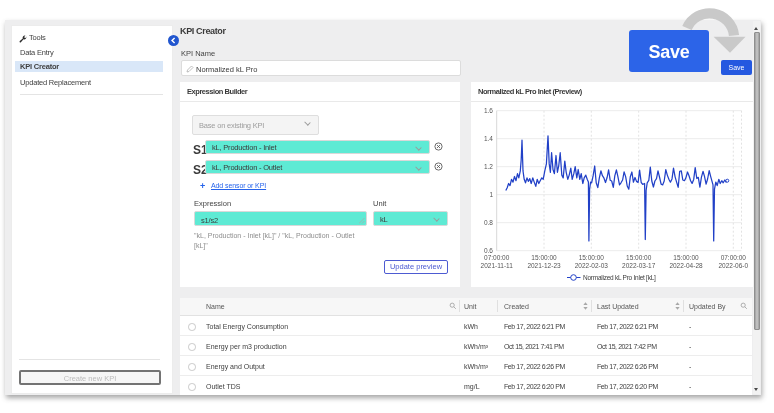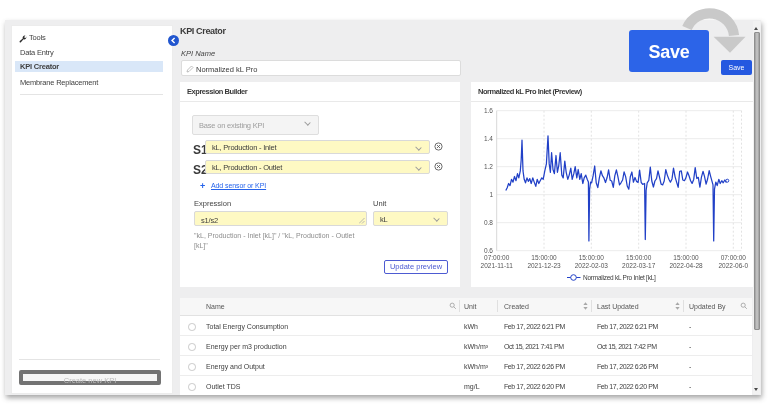--- a/index.html
+++ b/index.html
@@ -4,40 +4,40 @@
 <style>
 * { margin:0; padding:0; box-sizing:border-box; }
 html,body { width:774px; height:413px; background:#ffffff; font-family:"Liberation Sans", sans-serif; overflow:hidden; }
 .abs { position:absolute; }
 #app { position:absolute; left:5px; top:20px; width:756px; height:375px; background:#eeeeef; box-shadow:1px 3px 5px rgba(60,60,60,.45); }
 #sidebar { position:absolute; left:11px; top:25px; width:162px; height:369px; background:#fff; border:1px solid #ececec; }
 .sbtxt { position:absolute; font-size:7.5px; letter-spacing:-0.2px; color:#3f3f3f; line-height:10px; white-space:nowrap; }
 #hl { position:absolute; left:15px; top:61px; width:148px; height:11px; background:#d9e7f8; }
 #sep1 { position:absolute; left:20px; top:94px; width:143px; border-top:1px solid #e4e4e4; }
 #sep2 { position:absolute; left:19px; top:359px; width:141px; border-top:1px solid #e4e4e4; }
-#newkpi { position:absolute; left:19px; top:370px; width:142px; height:15px; background:#f6f6f6; border:4px solid #737373; border-radius:2px; color:#bcbcbc; font-size:7.5px; text-align:center; line-height:13px; }
+#newkpi { position:absolute; left:19px; top:370px; width:142px; height:15px; background:#f6f6f6; border:2px solid #737373; border-radius:2px; color:#bcbcbc; font-size:7.5px; text-align:center; line-height:13px; }
 #backbtn { position:absolute; left:168px; top:35px; width:11px; height:11px; border-radius:50%; background:#2156cf; }
 #backbtn svg { position:absolute; left:0; top:0; }
 #title { position:absolute; left:180px; top:26px; font-size:9px; letter-spacing:-0.35px; font-weight:bold; color:#3a3a3a; }
-#kpilabel { position:absolute; left:181px; top:49px; font-size:7.5px; color:#444;font-style:italic; }
+#kpilabel { position:absolute; left:181px; top:49px; font-size:7.5px; color:#444; }
 #kpiinput { position:absolute; left:181px; top:60px; width:280px; height:16px; background:#fff; border:1px solid #dcdcdc; border-radius:2px; }
 #kpiinput span { position:absolute; left:14px; top:4px; font-size:7.5px; color:#3a3a3a; }
 #bigsave { position:absolute; left:629px; top:30px; width:80px; height:42px; background:#2c64e8; border-radius:3px; color:#fff; font-size:18px; font-weight:bold; letter-spacing:-0.2px; text-align:center; line-height:44px; }
 #smallsave { position:absolute; left:721px; top:60px; width:31px; height:15px; background:#2458e0; border-radius:2px; color:#fff; font-size:7px; text-align:center; line-height:15px; }
 
 #sbtrack { position:absolute; left:753px; top:21px; width:7px; height:373px; background:#f2f2f2; }
 #sbthumb { position:absolute; left:753.5px; top:32px; width:6px; height:298px; background:linear-gradient(90deg,#9e9e9e,#c9c9c9 50%,#9e9e9e); border:1px solid #8f8f8f; border-radius:1px; }
 .tri-up { position:absolute; width:0; height:0; border-left:2.5px solid transparent; border-right:2.5px solid transparent; border-bottom:3.5px solid #4a4a4a; }
 .tri-dn { position:absolute; width:0; height:0; border-left:2.5px solid transparent; border-right:2.5px solid transparent; border-top:3.5px solid #4a4a4a; }
 
 #exprcard { position:absolute; left:180px; top:82px; width:280px; height:205px; background:#fff; }
 #chartcard { position:absolute; left:471px; top:82px; width:282px; height:205px; background:#fff; }
 .cardhdr { position:absolute; left:0; top:0; right:0; height:20px; border-bottom:1px solid #e9e9e9; }
 .cardhdr span { position:absolute; left:7px; top:4.5px; font-size:7.5px; letter-spacing:-0.45px; font-weight:bold; color:#3a3a3a; white-space:nowrap; }
-.fld { position:absolute; background:#fef9c3; border:1px solid #d9d9d9; border-radius:2px; }
+.fld { position:absolute; background:#5eead4; border:1px solid #d9d9d9; border-radius:2px; }
 .fld span { position:absolute; left:6px; top:50%; transform:translateY(-50%); font-size:7.5px; letter-spacing:-0.2px; color:#3c3c3c; white-space:nowrap; }
 .chev { position:absolute; width:5px; height:5px; }
 .chev:before { content:""; position:absolute; left:0; top:0; width:4px; height:4px; border-right:1px solid #9a9a9a; border-bottom:1px solid #9a9a9a; transform:rotate(45deg) scale(1,.8); }
 .slabel { position:absolute; font-size:12px; font-weight:bold; color:#3a3a3a; }
 .xicon { position:absolute; width:9px; height:9px; }
 .flabel { position:absolute; font-size:7.5px; color:#444; }
 #helper { position:absolute; left:194px; top:231px; width:180px; font-size:7px; color:#8d8d8d; line-height:9.5px; }
 #updbtn { position:absolute; left:384px; top:260px; width:64px; height:14px; border:1px solid #4d5bd2; border-radius:2px; color:#4d5bd2; font-size:7.5px; text-align:center; line-height:12px; background:#fff; }
 
 #tbl { position:absolute; left:180px; top:298px; width:572px; height:97px; overflow:hidden; background:#fff; }
@@ -53,21 +53,21 @@
 <body>
 <div id="app"></div>
 <div id="sidebar"></div>
 <svg class="abs" style="left:19px;top:35px" width="8" height="8" viewBox="0 0 16 16">
     <path fill="#2d2d2d" d="M14.6 3.1a4.3 4.3 0 0 1-5.6 5.4l-5.2 5.9c-.6.7-1.7.7-2.3.1-.6-.6-.6-1.7.1-2.3l5.9-5.2A4.3 4.3 0 0 1 12.9 1.4L10.6 3.7l.4 1.9 1.9.4 2.3-2.3z"></path>
   </svg>
 <div class="sbtxt" style="left:29px;top:33px;font-weight:normal">Tools</div>
 <div class="sbtxt" style="left:20px;top:48px">Data Entry</div>
 <div id="hl"></div>
 <div class="sbtxt" style="left:20px;top:62px;font-weight:bold">KPI Creator</div>
-<div class="sbtxt" style="left:20px;top:78px">Membrane Replacement</div>
+<div class="sbtxt" style="left:20px;top:78px">Updated Replacement</div>
 <div id="sep1"></div>
 <div id="sep2"></div>
 <div id="newkpi">Create new KPI</div>
 <div id="title">KPI Creator</div>
 <div id="kpilabel">KPI Name</div>
 <div id="kpiinput">
     <svg style="position:absolute;left:4px;top:4px" width="8" height="8" viewBox="0 0 16 16">
       <path fill="none" stroke="#b0b0b0" stroke-width="1.6" d="M2 14l1-4 8-8 3 3-8 8-4 1z"></path>
     </svg>
     <span>Normalized kL Pro</span>

